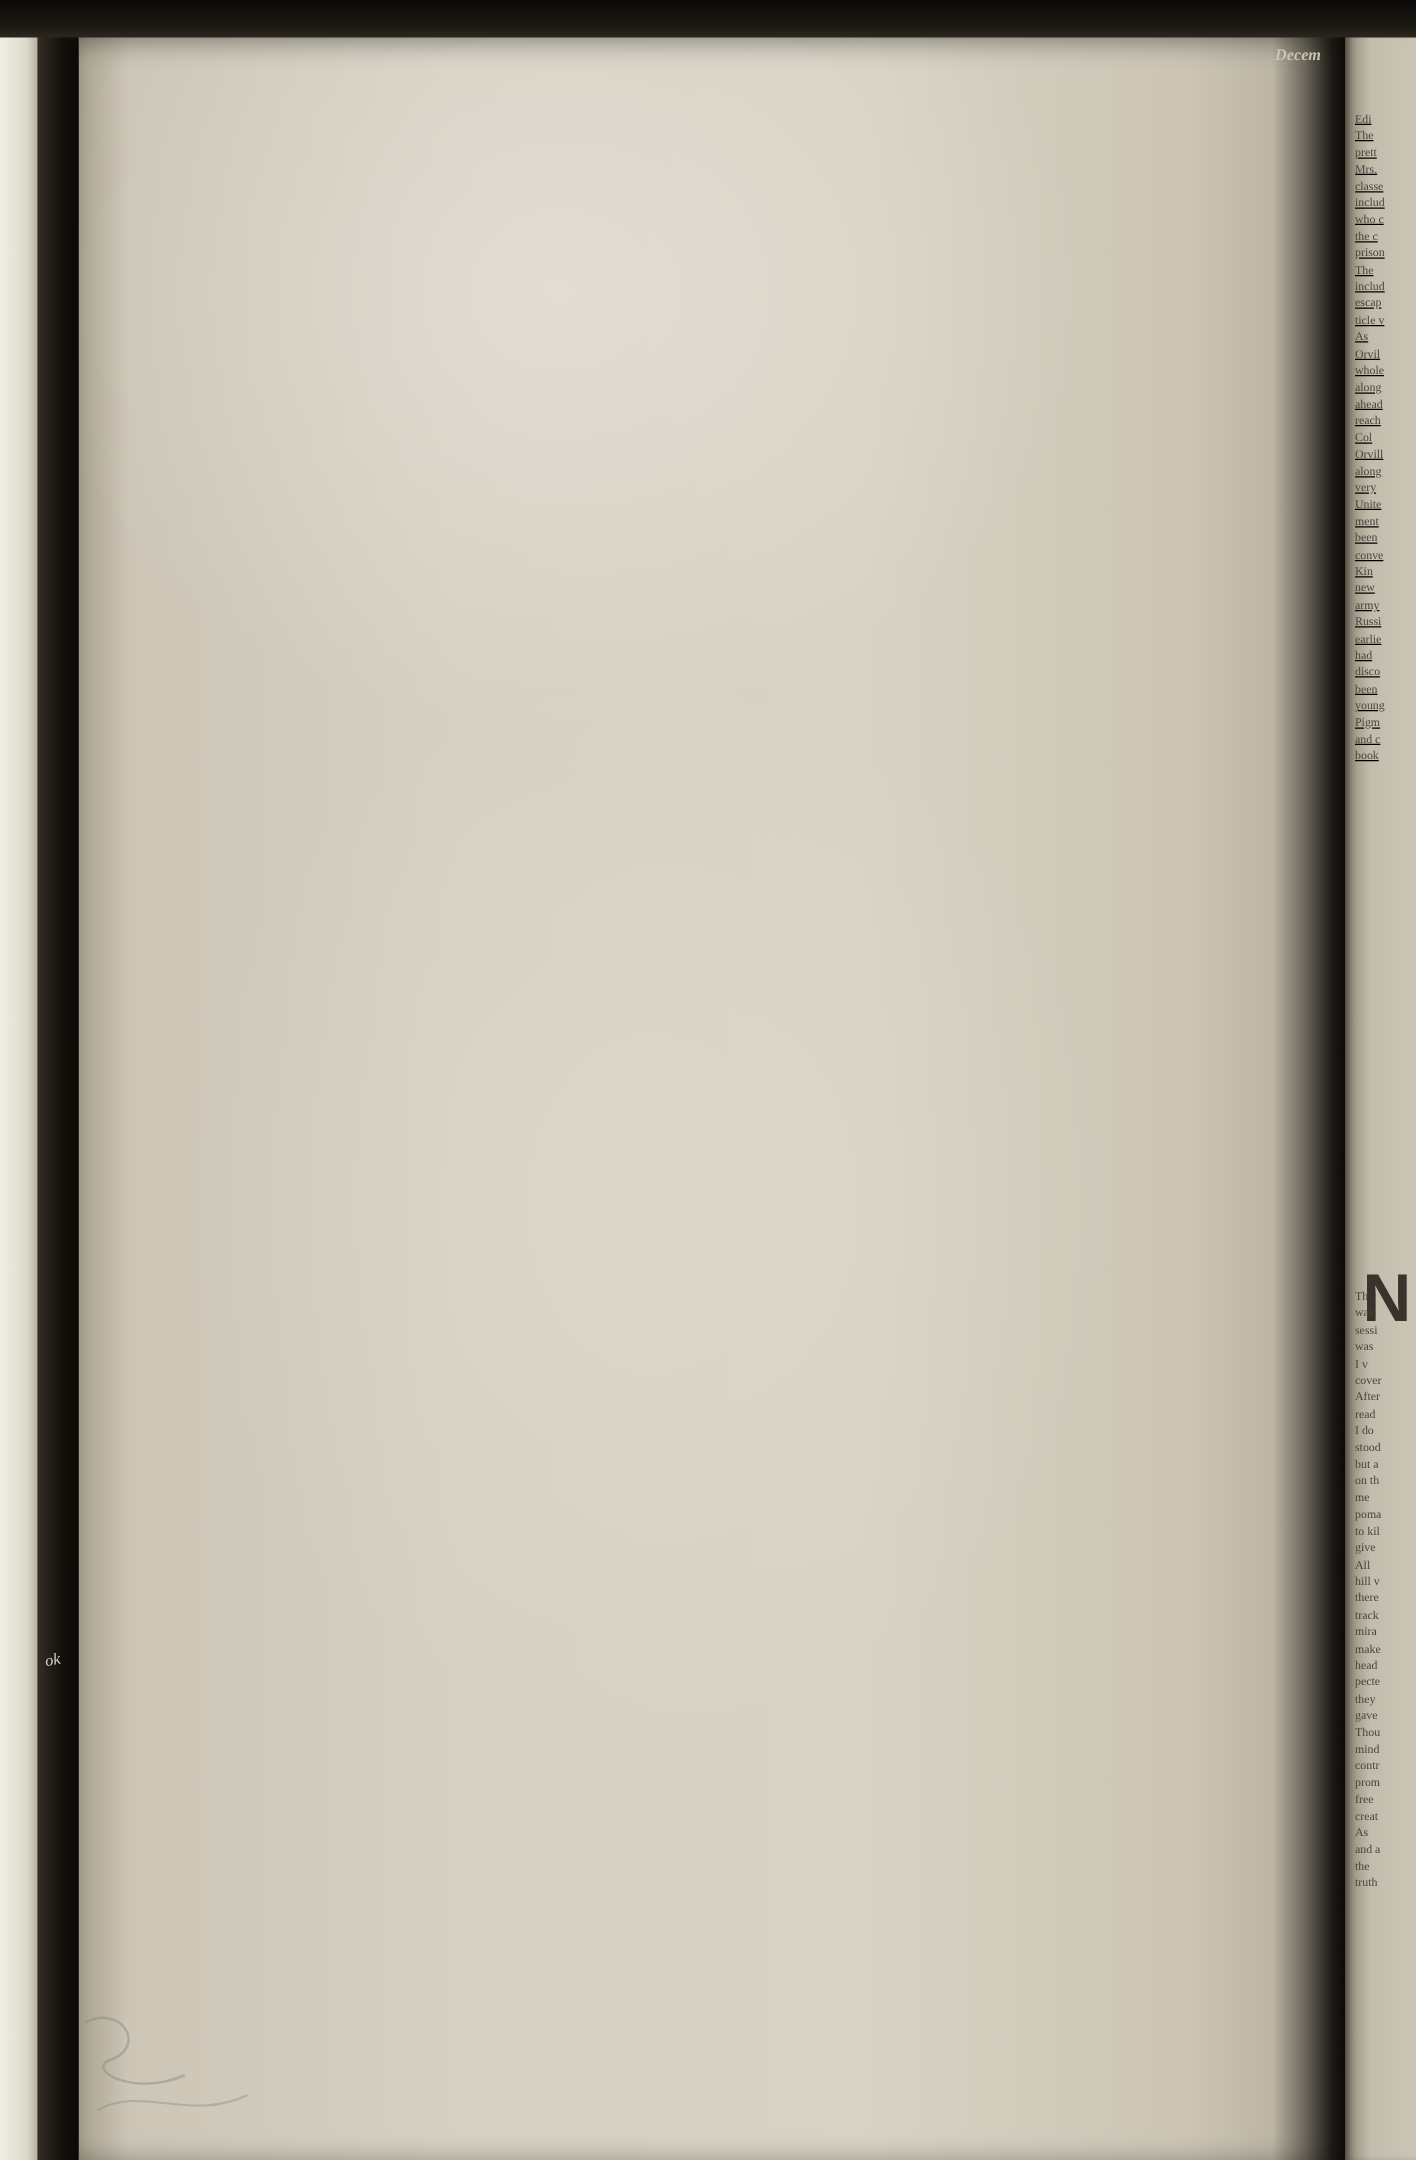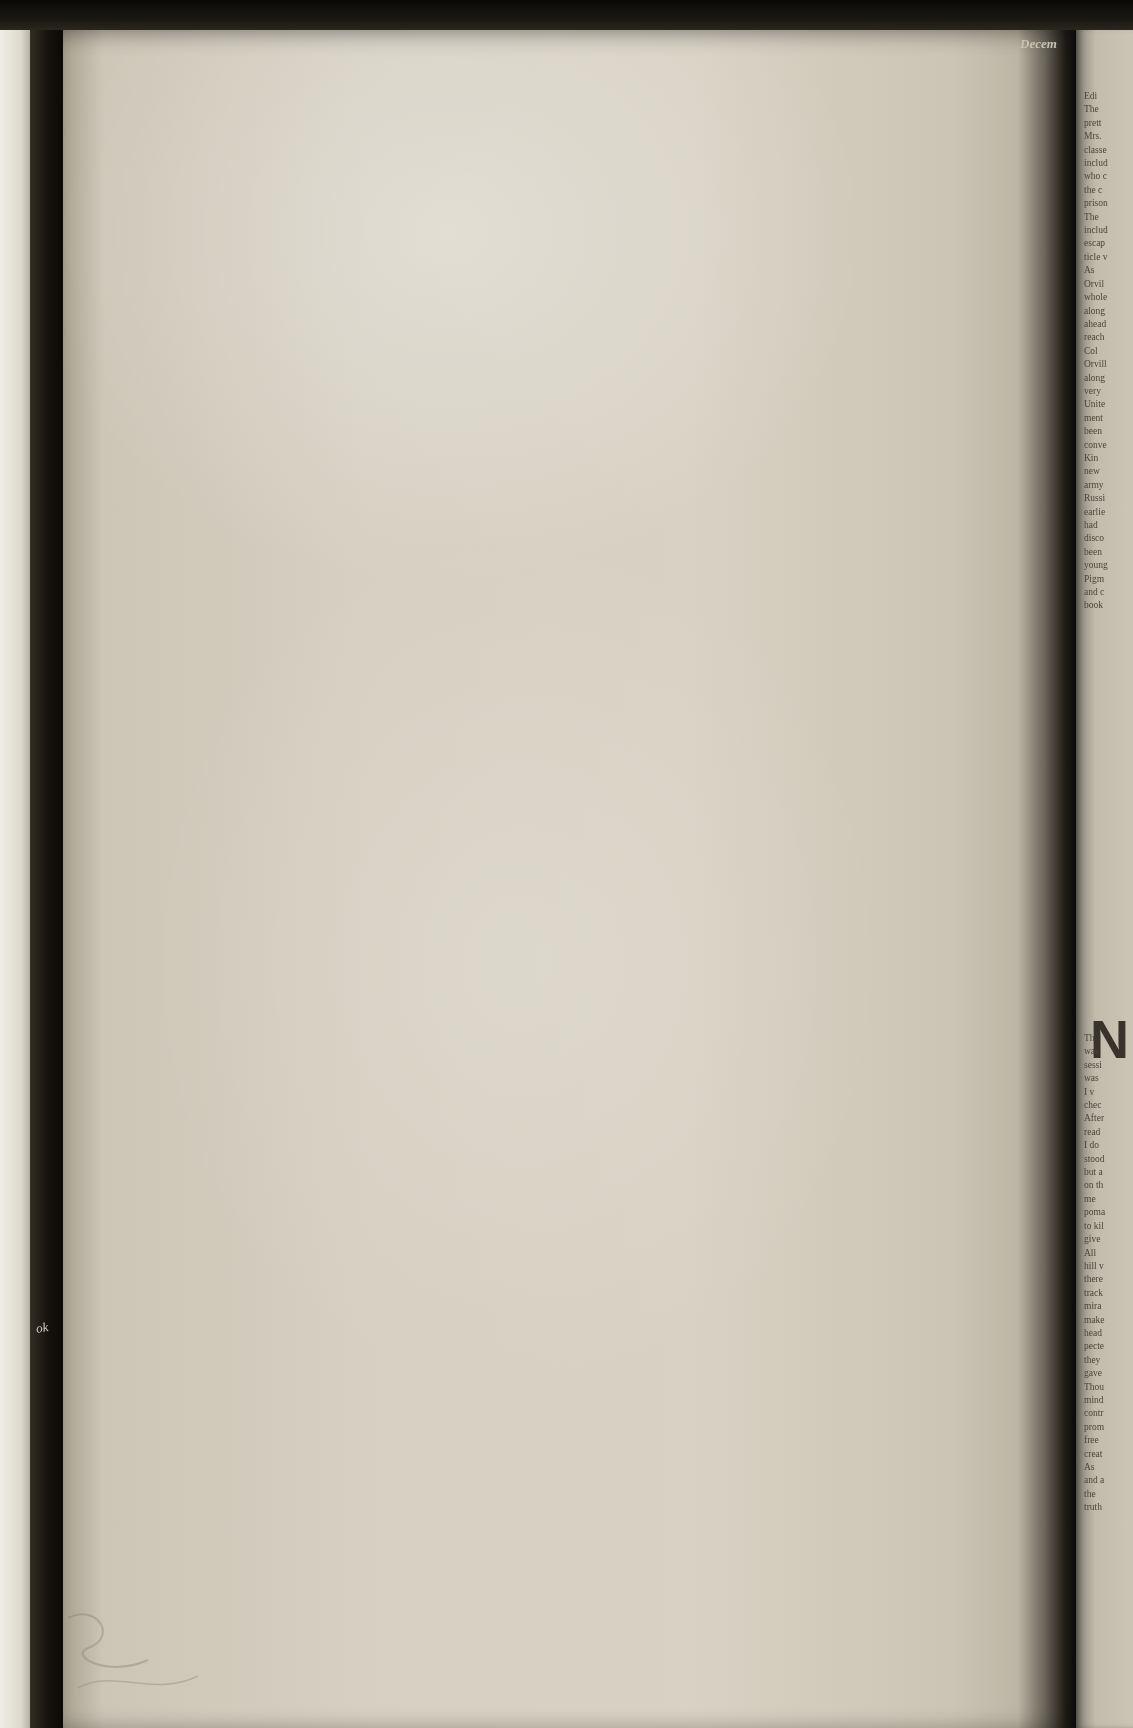--- a/index.html
+++ b/index.html
@@ -358,21 +358,21 @@
 
   <div class="abs topbar"></div>
   <div class="abs left-white"></div>
   <div class="abs left-band">
     <div class="ok-mark abs" style="left:6px;top:1292px;">ok</div>
   </div>
   <div class="abs gutter"></div>
   <div class="abs edge-date" style="left:1020px;top:36px;">Decem</div>
 
   <div class="abs next-page">
-    <div class="abs" style="left:8px;top:62px;">
+    <div class="abs" style="left:8px;top:62px;text-decoration:underline;">
 
     <div class="frag">Edi</div>
         <div class="frag">The</div>
         <div class="frag">prett</div>
         <div class="frag">Mrs.</div>
         <div class="frag">classe</div>
         <div class="frag">includ</div>
         <div class="frag">who c</div>
         <div class="frag">the c</div>
         <div class="frag">prison</div>
@@ -408,21 +408,21 @@
         <div class="frag">book</div>
       </div>
     <div class="abs hl" style="left:14px;top:980px;font-size:54px;color:#39342b;">N</div>
     <div class="abs" style="left:8px;top:1004px;">
 
     <div class="frag">Th</div>
         <div class="frag">was</div>
         <div class="frag">sessi</div>
         <div class="frag">was</div>
         <div class="frag">I v</div>
-        <div class="frag">chec</div>
+        <div class="frag">cover</div>
         <div class="frag">After</div>
         <div class="frag">read</div>
         <div class="frag">I do</div>
         <div class="frag">stood</div>
         <div class="frag">but a</div>
         <div class="frag">on th</div>
         <div class="frag">me</div>
         <div class="frag">poma</div>
         <div class="frag">to kil</div>
         <div class="frag">give</div>

